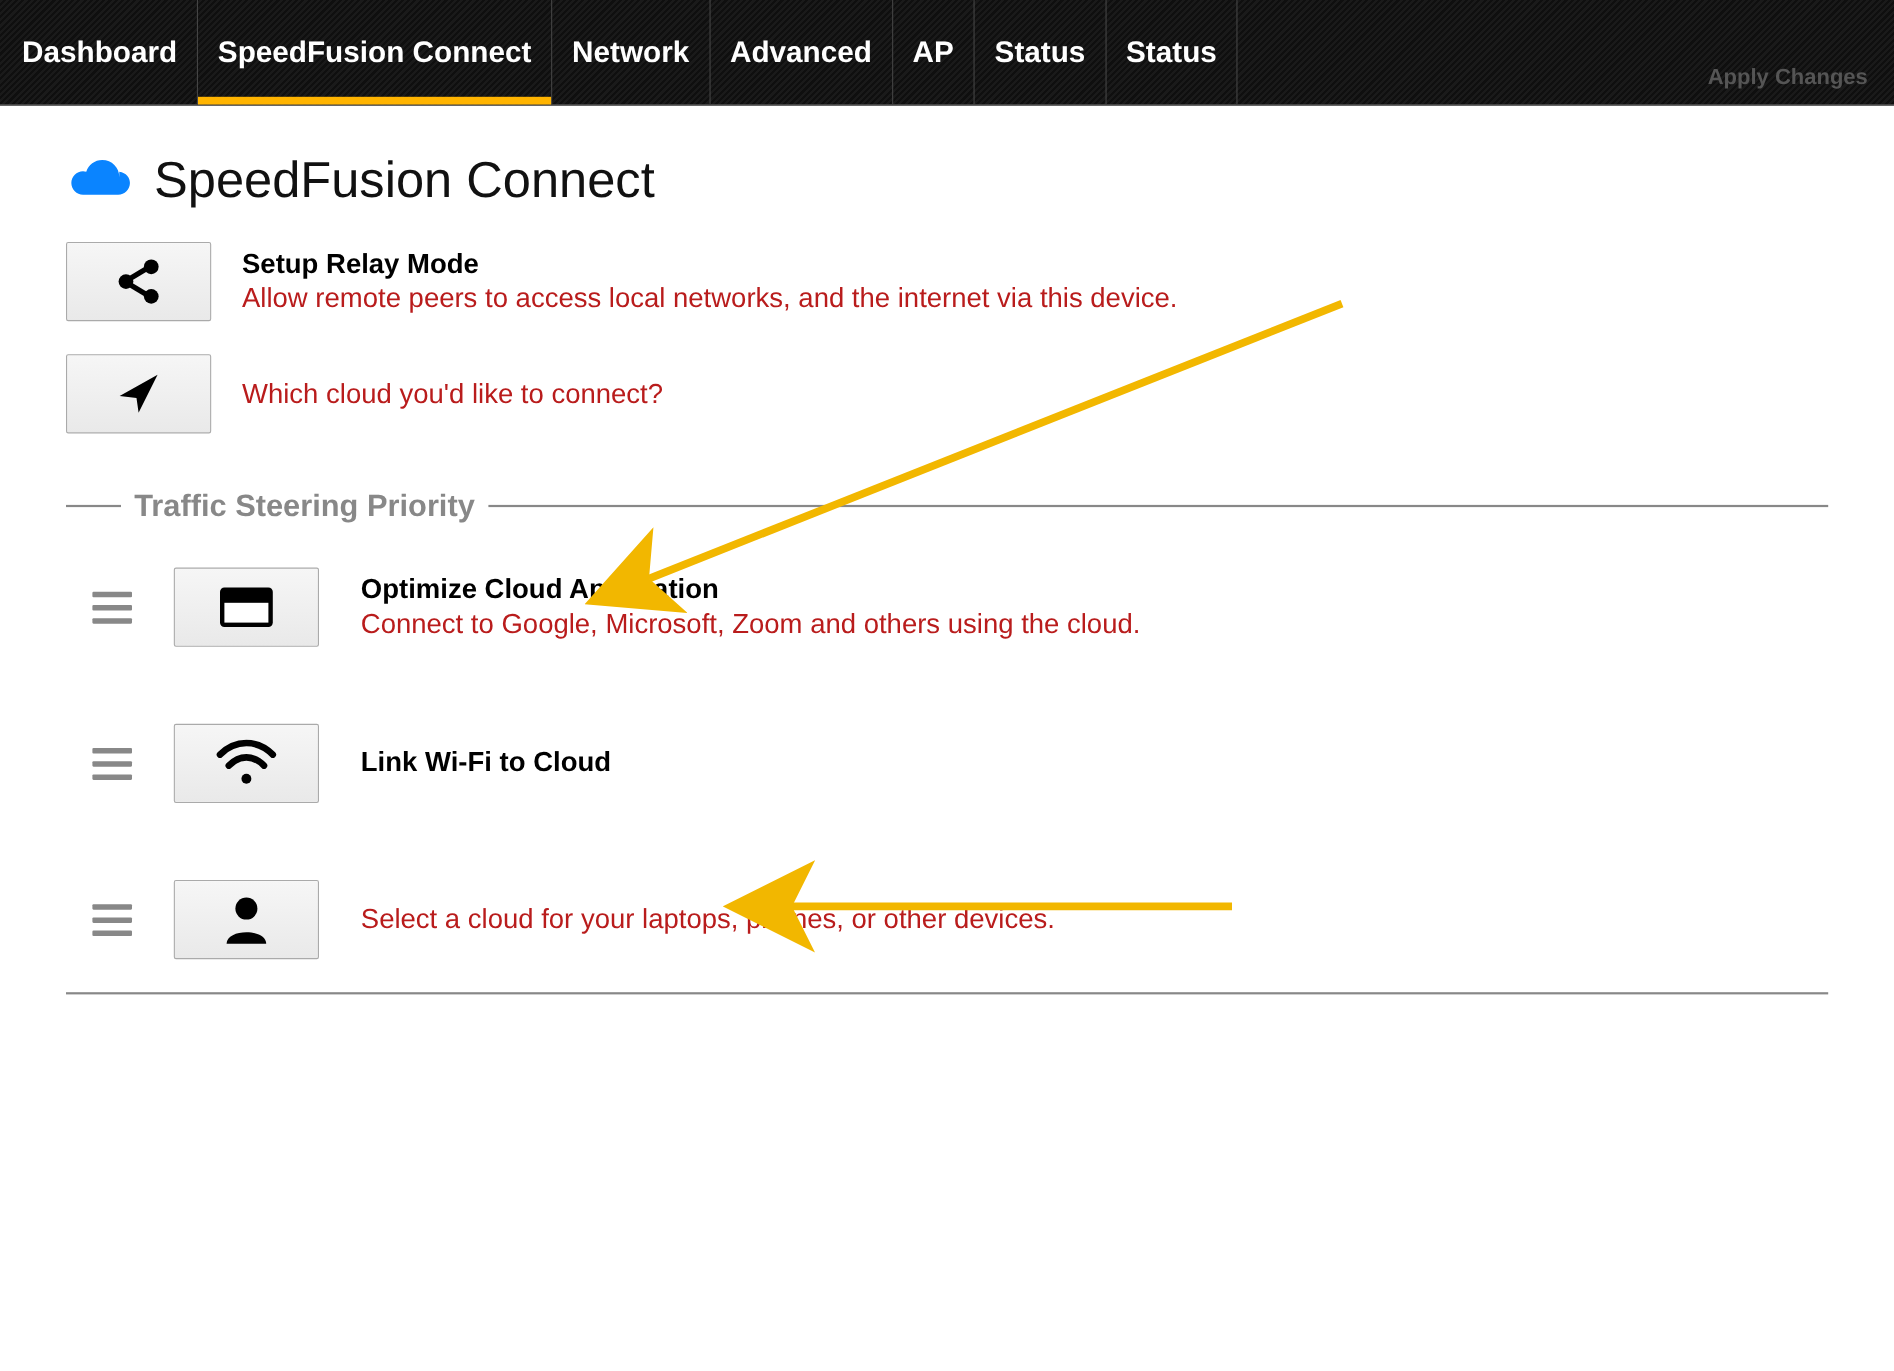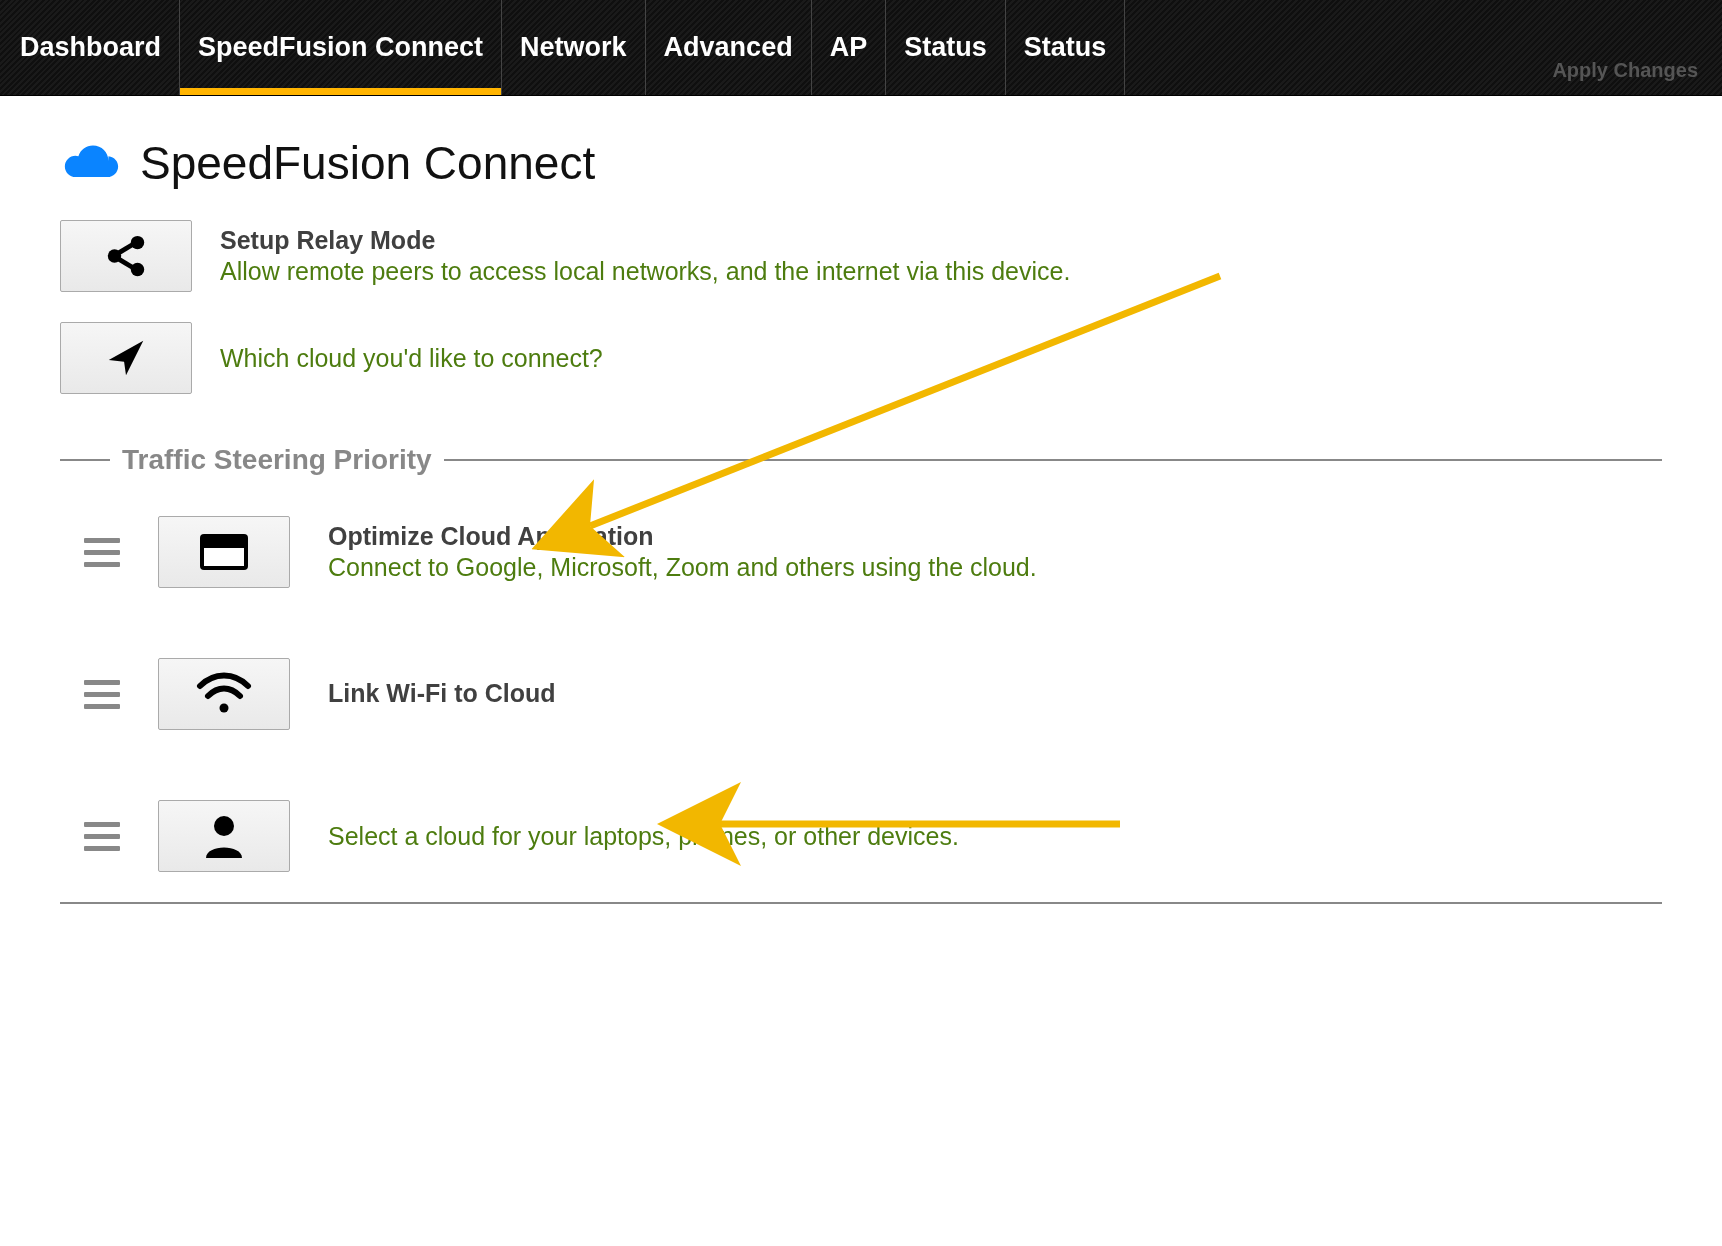--- a/index.html
+++ b/index.html
@@ -81,26 +81,26 @@
     display: flex;
     align-items: center;
     justify-content: center;
     cursor: pointer;
     border-radius: 2px;
   }
   .card-text { flex: 1; }
   .card-title {
     font-size: 25px;
     font-weight: bold;
-    color: #404040;
+    color: #000000;
     margin-bottom: 2px;
   }
   .card-desc {
     font-size: 25px;
-    color: #4d7c0f;
+    color: #b91c1c;
   }
 
   
   .section-header {
     display: flex;
     align-items: center;
     margin-top: 50px;
     margin-bottom: 40px;
   }
   .section-header .line-left {

